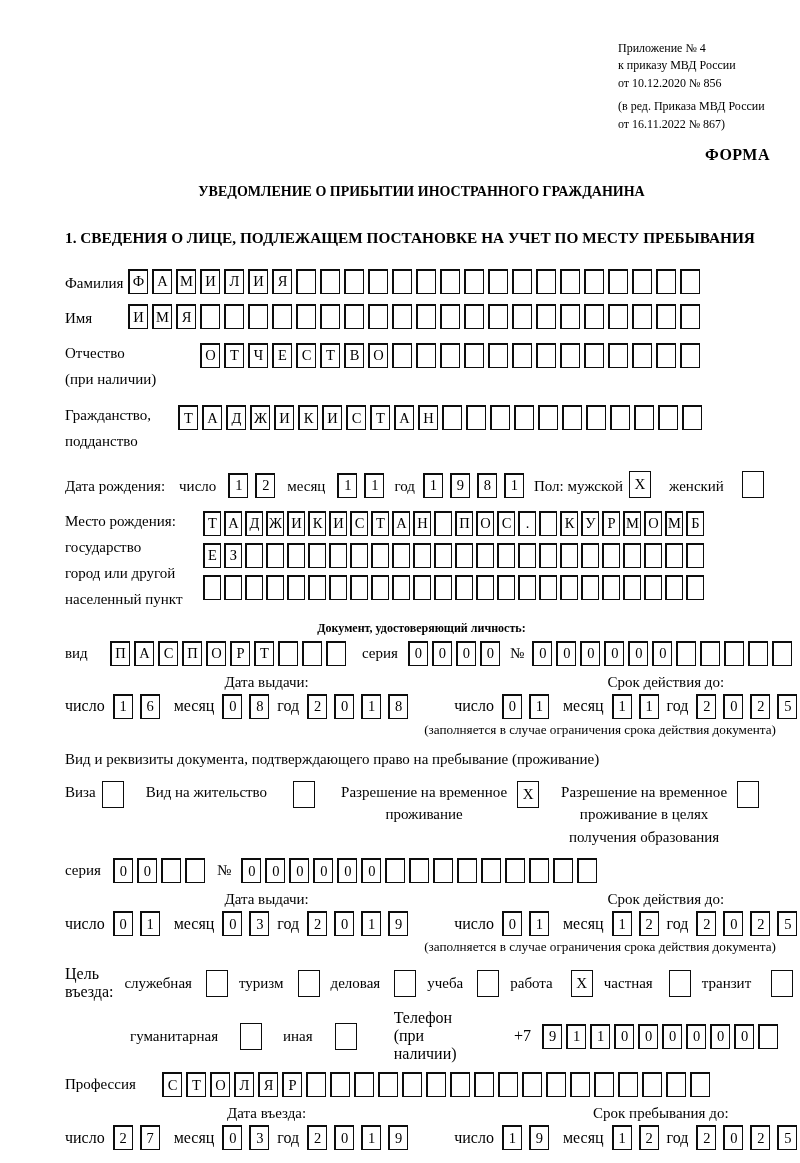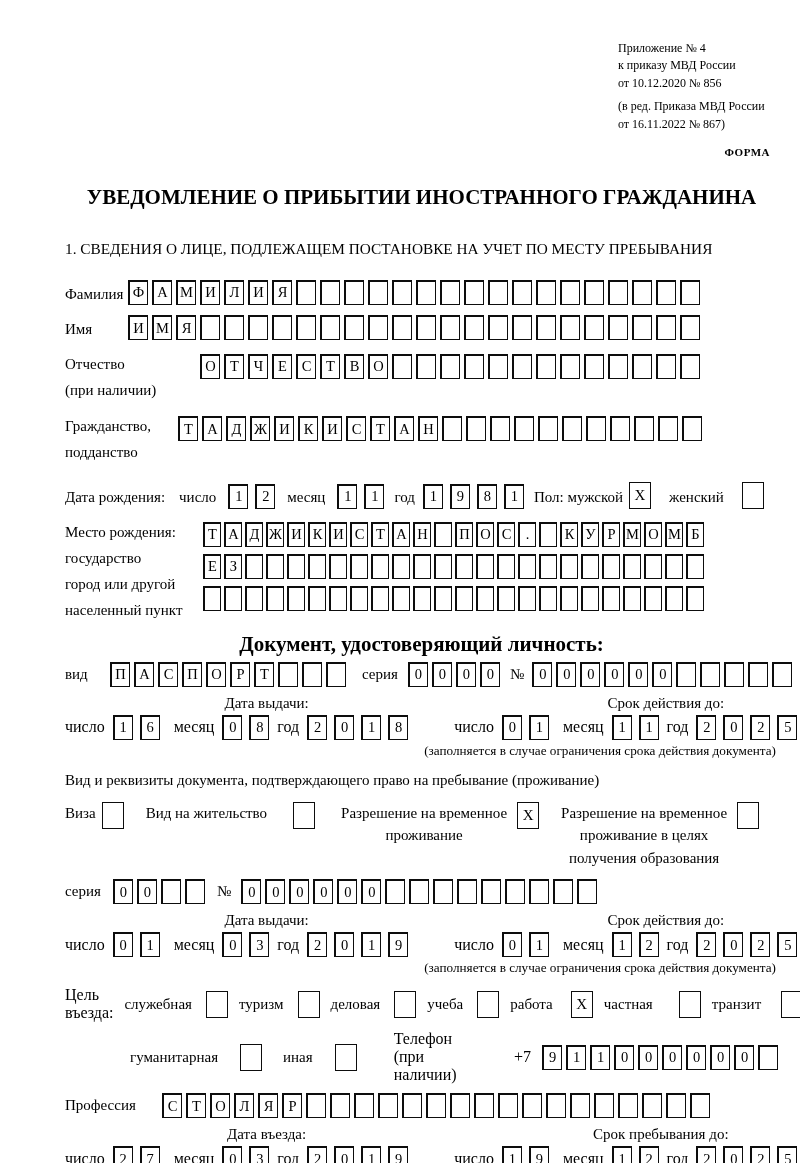--- a/index.html
+++ b/index.html
@@ -6,25 +6,25 @@
   .page{
     position:relative;width:800px;height:1163px;background:#ffffff;
     font-family:"Liberation Serif","DejaVu Serif",serif;color:#000;
     overflow:hidden;box-sizing:border-box;
   }
   .content{padding:0 22px 0 65px;box-sizing:border-box;}
 
   
   .hdr{position:absolute;left:618px;top:40px;font-size:12px;line-height:1.45;}
   .hdr .h2{margin-top:6px;}
-  .forma{position:absolute;right:30px;top:146px;font-weight:bold;font-size:11px;letter-spacing:.5px;}
-
-  .title{margin:0;padding-top:181px;text-align:center;font-weight:bold;font-size:21px;line-height:1.55;}
+  .forma{position:absolute;right:30px;top:146px;font-weight:bold;font-size:16px;letter-spacing:.5px;}
+
+  .title{margin:0;padding-top:181px;text-align:center;font-weight:bold;font-size:14px;line-height:1.55;}
   .title .u{display:inline-block;width:58px;border-bottom:2px solid #333;margin-left:10px;}
-  .sec-heading{margin-top:26px;font-weight:normal;font-size:15.3px;}
+  .sec-heading{margin-top:26px;font-weight:bold;font-size:15.3px;}
 
   
   .row{display:flex;align-items:flex-start;margin-top:10px;}
   .lbl{font-size:15px;line-height:1.5;padding-top:3px;flex:none;}
   .lbl2{font-size:15px;line-height:1.75;flex:none;}
   .cells{display:flex;gap:4px;flex:none;}
   .cell{
     width:20px;height:25px;border:1.5px solid #0d0d0d;flex:none;
     display:flex;align-items:center;justify-content:center;
     font-size:14.5px;background:#fff;box-sizing:border-box;border-width:2px 1.5px 1.5px 2px;
@@ -32,21 +32,21 @@
   .cells-sm{gap:3px;}
   .cells-sm .cell{width:18px;}
   .cells-date{gap:7px;}
   .cbx{
     width:22px;height:27px;border:1.6px solid #0d0d0d;flex:none;
     display:inline-flex;align-items:center;justify-content:center;
     font-size:15px;box-sizing:border-box;background:#fff;
   }
   .w63{width:63px;} .w113{width:113px;} .w135{width:135px;} .w138{width:138px;} .w45{width:45px;}
 
-  .center-bold{text-align:center;font-weight:bold;font-size:21px;margin-top:8px;}
+  .center-bold{text-align:center;font-weight:bold;font-size:12px;margin-top:8px;}
 
   .dates-block{display:flex;margin-top:8px;}
   .dates-col{flex:none;}
   .dates-col.right{margin-left:46px;}
   .dates-head{text-align:center;font-size:15px;margin-bottom:3px;}
   .date-line{display:flex;align-items:center;gap:8px;}
   .note-right{text-align:right;font-size:13.2px;margin-top:3px;padding-right:2px;}
 
   .para{font-size:15px;line-height:1.8;margin-top:8px;}
 
@@ -523,21 +523,21 @@
         <span class="cbx"></span>
       </div>
       <div class="pitem">
         <span>учеба</span>
         <span class="cbx"></span>
       </div>
       <div class="pitem" style="gap:18px;">
         <span>работа</span>
         <span class="cbx">X</span>
       </div>
-      <div class="pitem" style="gap:18px;align-items:center;">
+      <div class="pitem" style="gap:8px;align-items:center;">
         <span>частная</span>
         <span class="cbx" style="margin-left:8px;"></span>
       </div>
       <div class="pitem">
         <span>транзит</span>
         <span class="cbx" style="margin-left:6px;"></span>
       </div>
     </div>
 
     <div class="purpose-row" style="margin-top:8px;padding-left:65px;">

